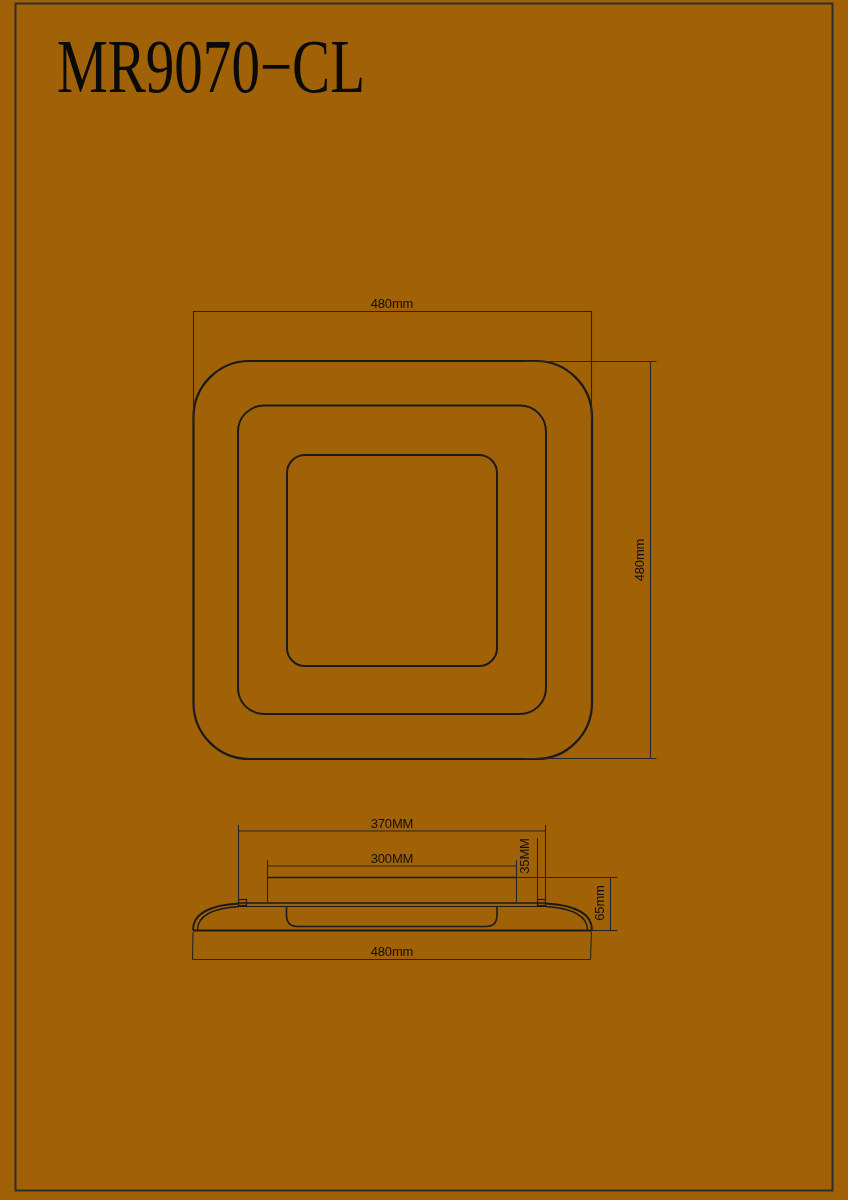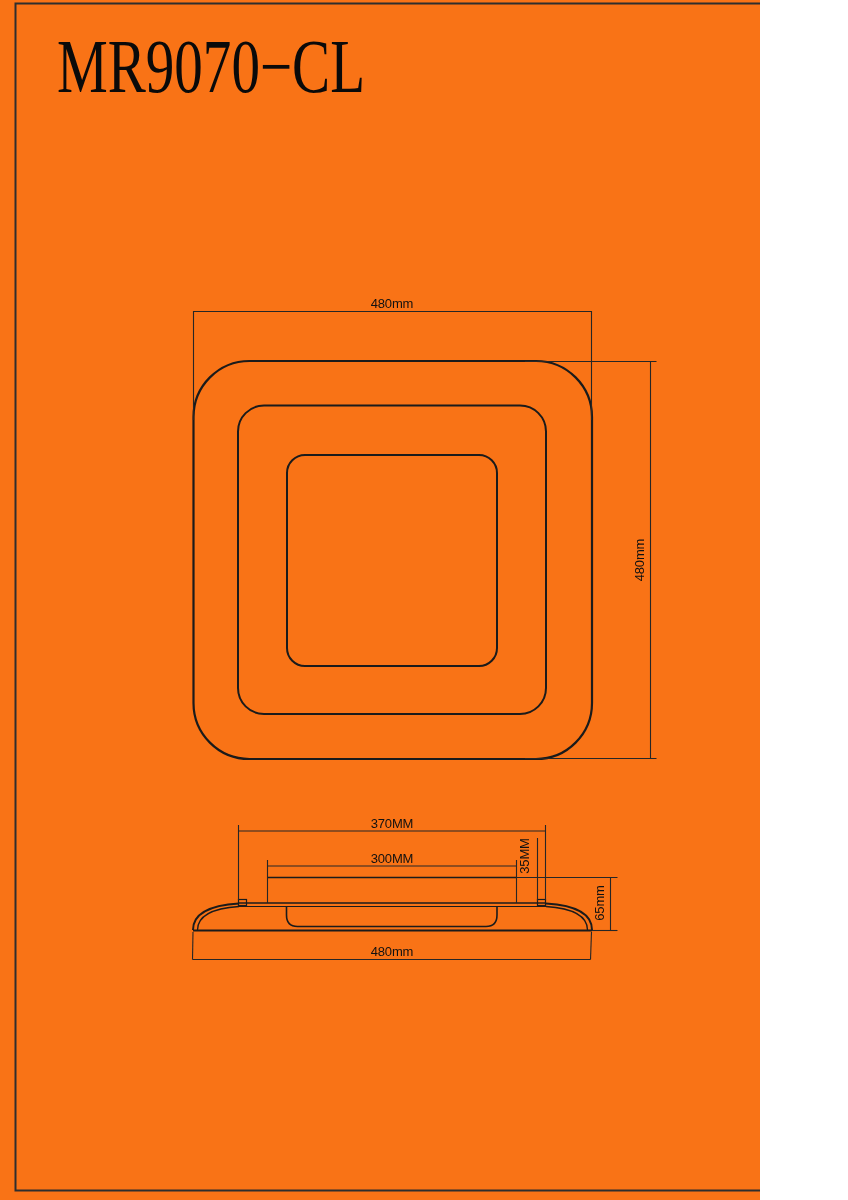--- a/index.html
+++ b/index.html
@@ -1,19 +1,19 @@
 <!DOCTYPE html>
 <html><head>
 <meta charset="utf-8">
 <style>
   html,body{margin:0;padding:0;background:#ffffff;}
   .sheet{
     position:relative;
-    width:760px;height:1200px;
-    background:#f97316;
+    width:848px;height:1200px;
+    background:#a16207;
     overflow:hidden;
     font-family:"Liberation Sans","DejaVu Sans",sans-serif;
   }
   .sheet svg{position:absolute;left:0;top:0;}
   .obj{stroke:#1b1b1b;fill:none;}
   .dimline{stroke:#262626;stroke-width:1.1;fill:none;}
   .dimtext{
     font-family:"Liberation Sans","DejaVu Sans",sans-serif;
     font-size:13px;letter-spacing:-0.2px;fill:#111111;
   }

